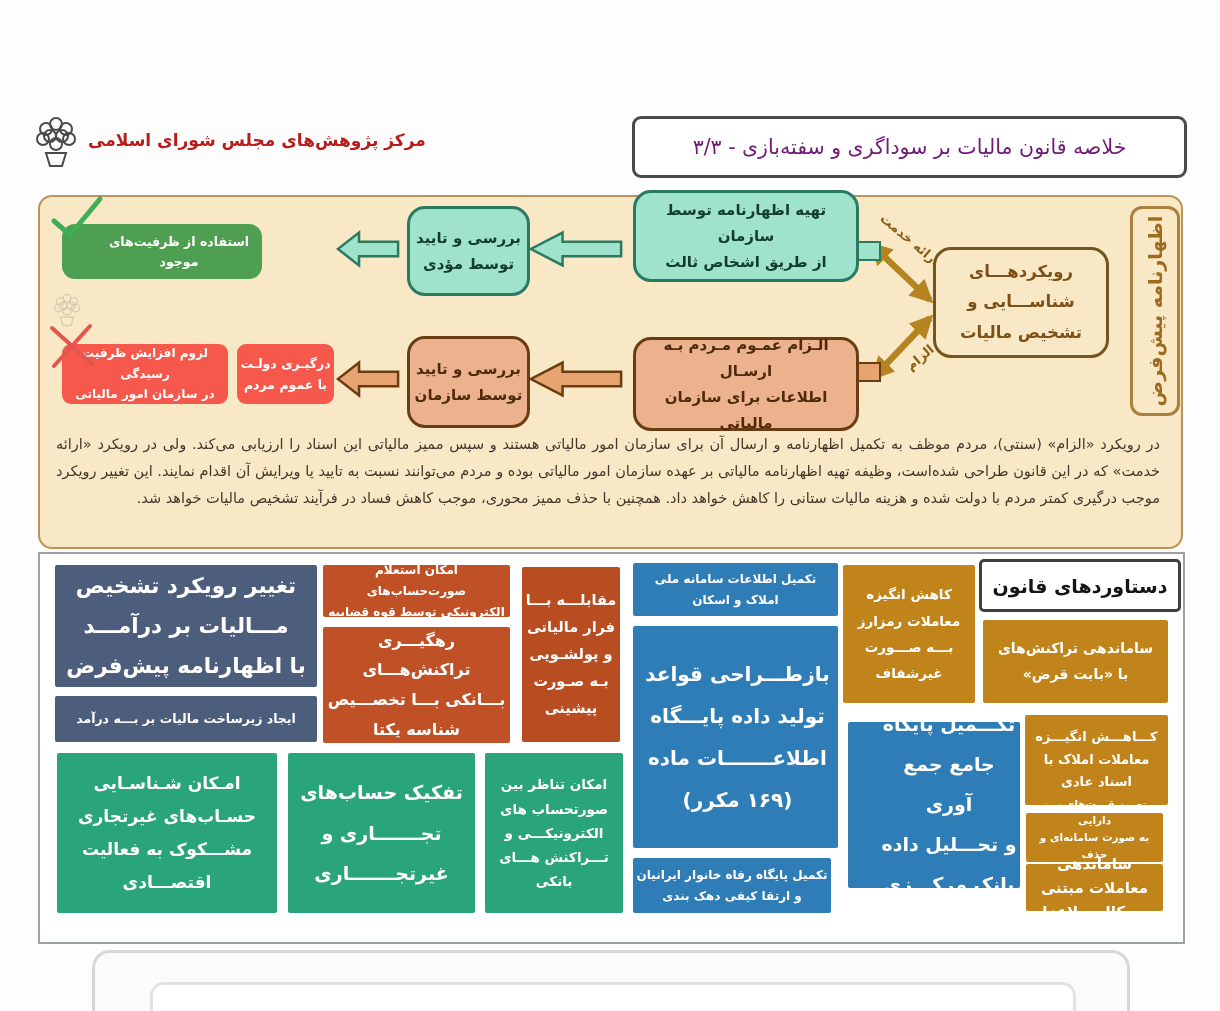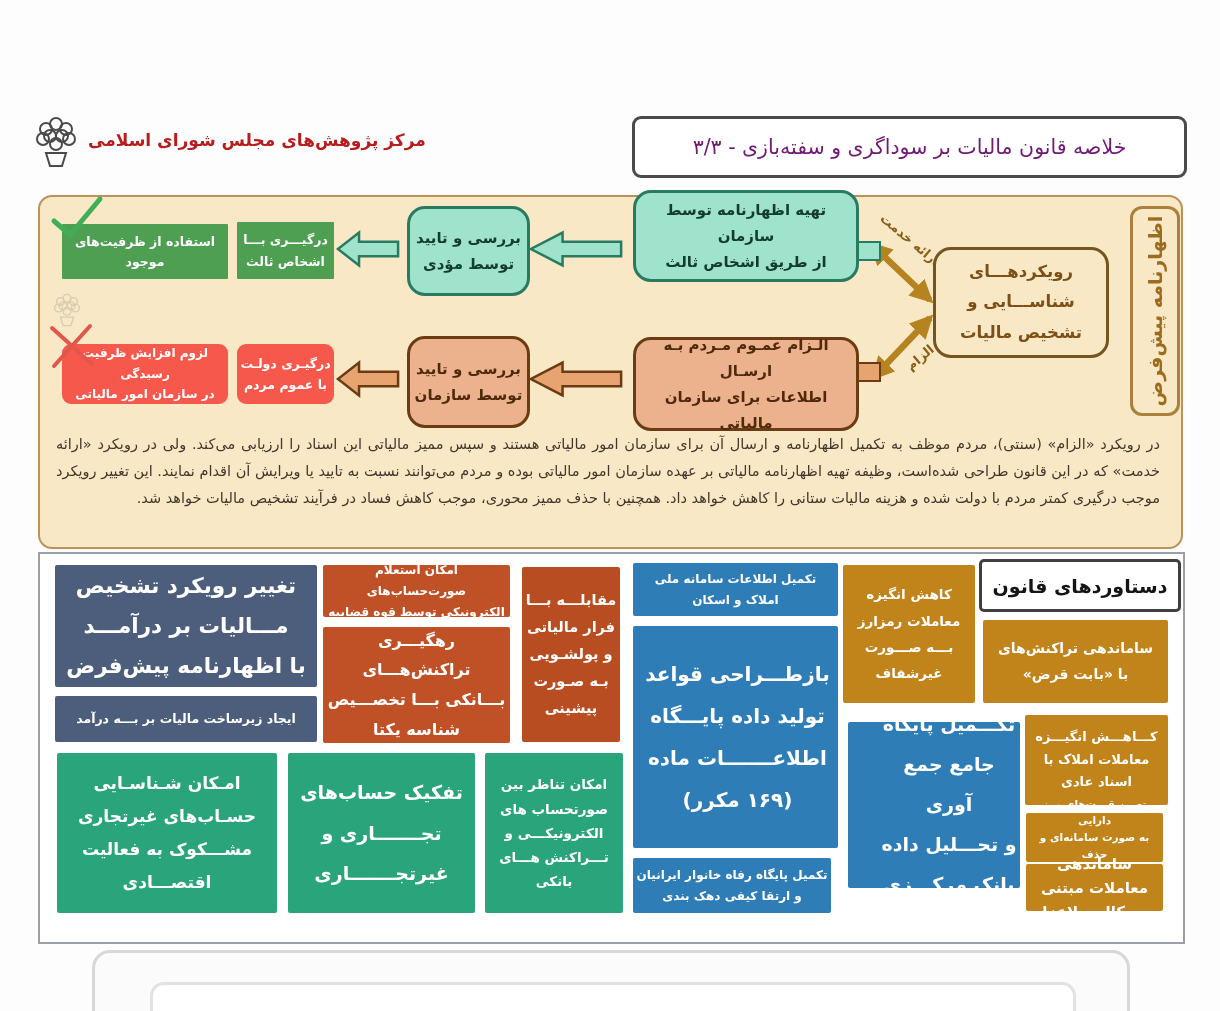--- a/index.html
+++ b/index.html
@@ -18,21 +18,21 @@
   .side-label{position:absolute;border:3px solid #a9803d;border-radius:12px;}
   .side-label span{position:absolute;left:50%;top:50%;width:210px;transform:translate(-50%,-50%) rotate(-90deg);
              text-align:center;font-weight:bold;font-size:19px;color:#9c6b1d;white-space:nowrap;}
   .hub{position:absolute;background:var(--cream_bg);border:3px solid #75551f;border-radius:18px;
        color:var(--brown_text);font-weight:bold;font-size:16.5px;line-height:1.85;
        display:flex;align-items:center;justify-content:center;text-align:center;white-space:pre-line;}
   .fbox{position:absolute;display:flex;align-items:center;justify-content:center;text-align:center;
         font-weight:bold;white-space:pre-line;}
   .teal-box{background:var(--teal_fill);border:3px solid var(--teal_border);border-radius:18px;color:var(--teal_text);}
   .salmon-box{background:var(--salmon_fill);border:3px solid var(--salmon_border);border-radius:18px;color:var(--salmon_text);}
-  .green-pill{background:var(--green_solid);border-radius:1px;color:#fff;}
+  .green-pill{background:var(--green_solid);border-radius:13px;color:#fff;padding-left:34px;}
   .red-pill{background:var(--red_solid);border-radius:9px;color:#fff;}
   .stub{position:absolute;border:2.5px solid;}
   .stub-teal{background:var(--teal_fill);border-color:var(--teal_border);}
   .stub-salmon{background:#e8a470;border-color:var(--salmon_border);}
   .blk-teal path{fill:var(--teal_fill);stroke:var(--teal_border);stroke-width:2.5;}
   .blk-salmon path{fill:#e8a470;stroke:var(--salmon_border);stroke-width:2.5;}
   .diag{position:absolute;font-weight:bold;font-size:13px;color:var(--gold_text);text-align:center;white-space:nowrap;}
   .para{position:absolute;font-size:14.5px;line-height:1.85;color:var(--paragraph_text);
         text-align:justify;text-align-last:right;}
 
@@ -101,22 +101,20 @@
   <div class="fbox teal-box" style="left:633px;top:190px;width:220px;height:86px;font-size:15px;line-height:1.75;">تهیه اظهارنامه توسط سازمان
 از طریق اشخاص ثالث</div>
   <svg class="abs blk-teal" style="left:528px;top:229px;" width="96" height="40" viewBox="0 0 100 44" preserveAspectRatio="none">
     <path d="M97 14 L36 14 L36 4 L3 22 L36 40 L36 30 L97 30 Z" vector-effect="non-scaling-stroke"></path>
   </svg>
   <div class="fbox teal-box" style="left:407px;top:206px;width:117px;height:84px;font-size:15px;line-height:1.75;">بررسی و تایید
 توسط مؤدی</div>
   <svg class="abs blk-teal" style="left:336px;top:229px;" width="64" height="40" viewBox="0 0 100 44" preserveAspectRatio="none">
     <path d="M97 14 L36 14 L36 4 L3 22 L36 40 L36 30 L97 30 Z" vector-effect="non-scaling-stroke"></path>
   </svg>
-  <div class="fbox green-pill" style="left:237px;top:222px;width:97px;height:57px;font-size:12.5px;line-height:1.7;">درگیـــری بـــا
-اشخاص ثالث</div>
   <div class="fbox green-pill" style="left:62px;top:224px;width:166px;height:55px;font-size:12.5px;line-height:1.6;">استفاده از ظرفیت‌های موجود</div>
   <svg class="abs" style="left:48px;top:193px;" width="58" height="48" viewBox="0 0 58 48">
     <path d="M6 28 L22 42 L52 6" fill="none" style="stroke:var(--check_green)" stroke-width="5" stroke-linecap="round"></path>
   </svg>
 
   <div class="fbox salmon-box" style="left:633px;top:337px;width:220px;height:88px;font-size:15px;line-height:1.75;">الـزام عمـوم مـردم بـه ارسـال
 اطلاعات برای سازمان مالیاتی</div>
   <svg class="abs blk-salmon" style="left:528px;top:359px;" width="96" height="40" viewBox="0 0 100 44" preserveAspectRatio="none">
     <path d="M97 14 L36 14 L36 4 L3 22 L36 40 L36 30 L97 30 Z" vector-effect="non-scaling-stroke"></path>
   </svg>

